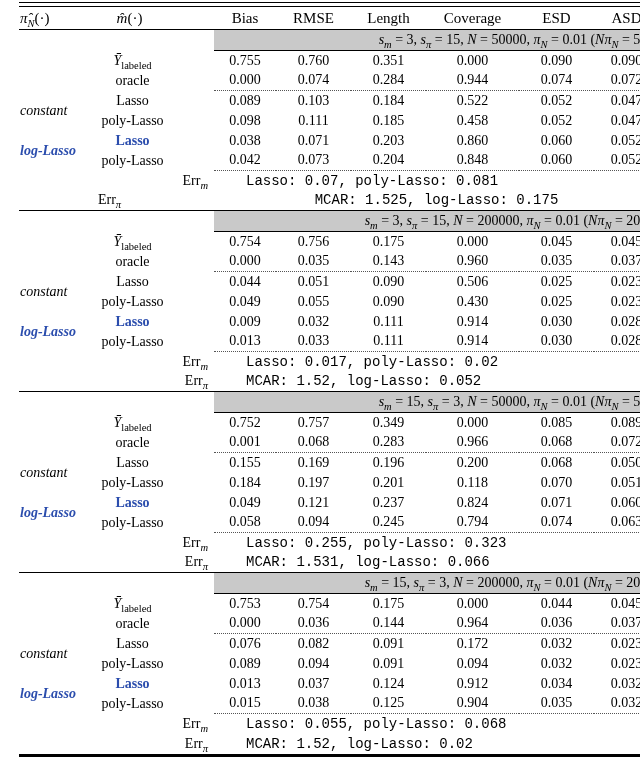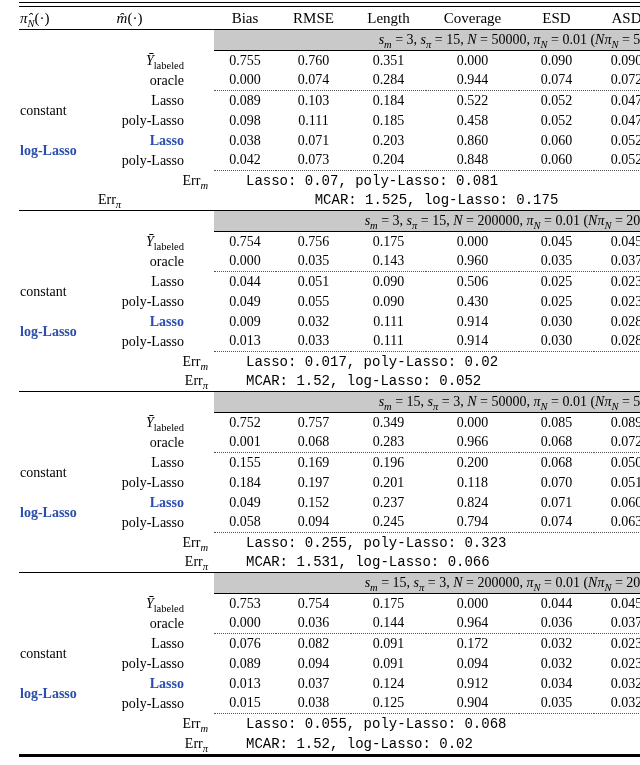--- a/index.html
+++ b/index.html
@@ -20,22 +20,22 @@
   th.c2h { text-align:center; padding-right:36px; }
   th.mh  { text-align:center; }
   tr.bandrow td { border-top:1.6px solid #000; }
   td.band {
     background:var(--band,#c9c9c9);
     border-bottom:1.3px solid #000;
     text-align:right; font-size:14px; height:20px; vertical-align:middle;
   }
   tr.datarow { height:20px; }
   tr.errrow { height:20px; }
-  td.group { text-align:left; padding-left:1px; vertical-align:middle; font-size:14px; }
-  td.lbl { text-align:right; padding-right:30px; font-size:14px; vertical-align:middle; }
+  td.group { text-align:left; padding-left:1px; vertical-align:middle; font-size:14px;font-style:italic; }
+  td.lbl { text-align:center; padding-right:30px; font-size:14px; vertical-align:middle; }
   td.num { text-align:center; font-size:14px; vertical-align:middle; }
   td.errlbl { text-align:right; padding-right:6px; font-size:14px; vertical-align:middle; }
   td.errlbl.center { text-align:center; padding-right:14px; }
   td.errval { text-align:left; padding-left:32px; font-size:14px; vertical-align:middle;font-family:Liberation Mono, monospace; }
   td.errval.center { text-align:center; padding-left:0; }
   td.errval.dotted-top { border-top:1.3px dotted #555; }
   tr.dotted td.num { border-top:1.3px dotted #555; }
   .blue { color:var(--blue,#2b4dad); font-weight:bold; }
   sub { font-size:10.5px; line-height:0; }
   .it { font-style:italic; }
@@ -249,21 +249,21 @@
           <td class="num">0.197</td>
           <td class="num">0.201</td>
           <td class="num">0.118</td>
           <td class="num">0.070</td>
           <td class="num">0.051</td>
         </tr>
         <tr class="datarow">
           <td class="group blue" rowspan="2"><span>log-Lasso</span></td>
           <td class="lbl blue"><span>Lasso</span></td>
           <td class="num">0.049</td>
-          <td class="num">0.152</td>
+          <td class="num">0.121</td>
           <td class="num">0.237</td>
           <td class="num">0.824</td>
           <td class="num">0.071</td>
           <td class="num">0.060</td>
         </tr>
         <tr class="datarow">
           <td class="lbl"><span>poly-Lasso</span></td>
           <td class="num">0.058</td>
           <td class="num">0.094</td>
           <td class="num">0.245</td>

